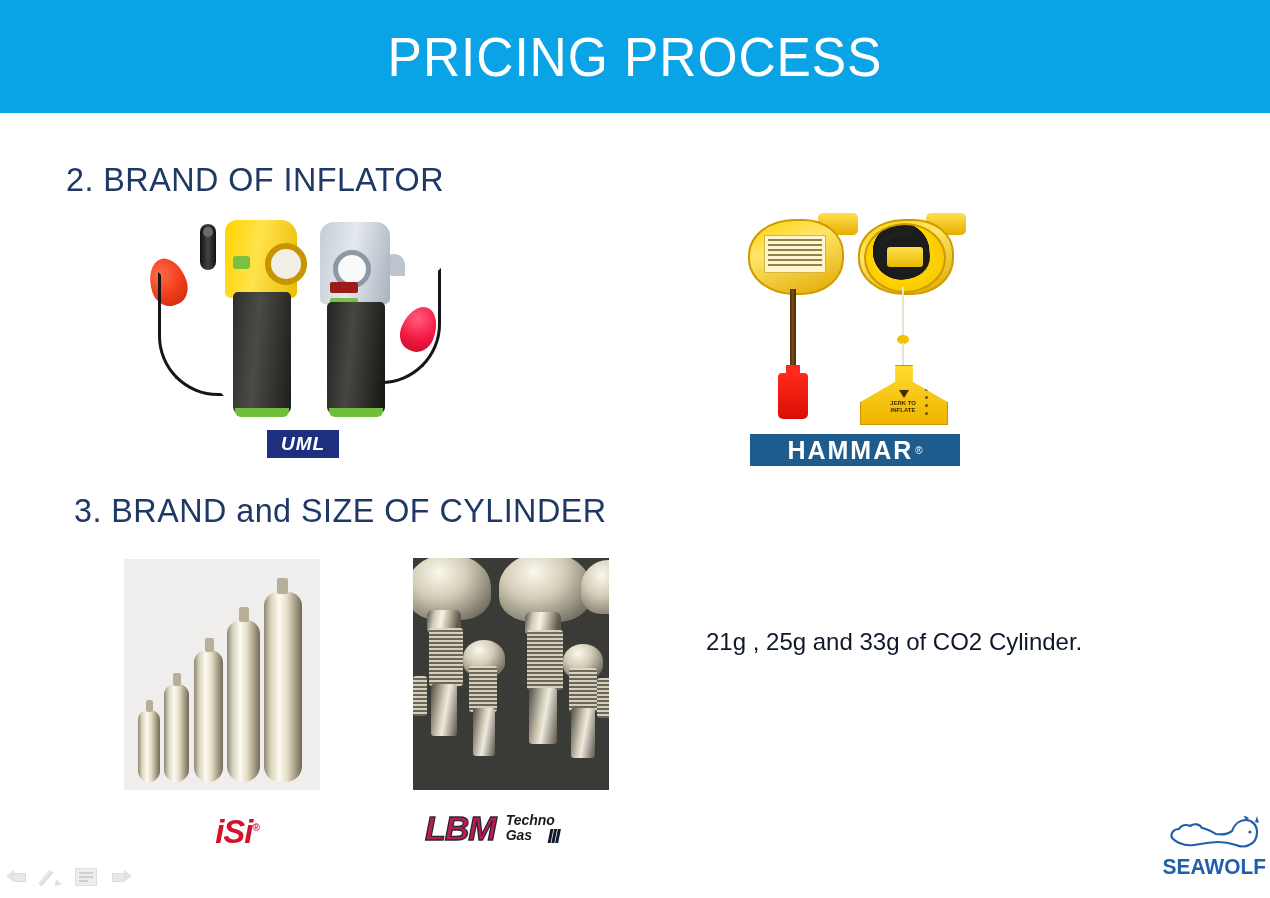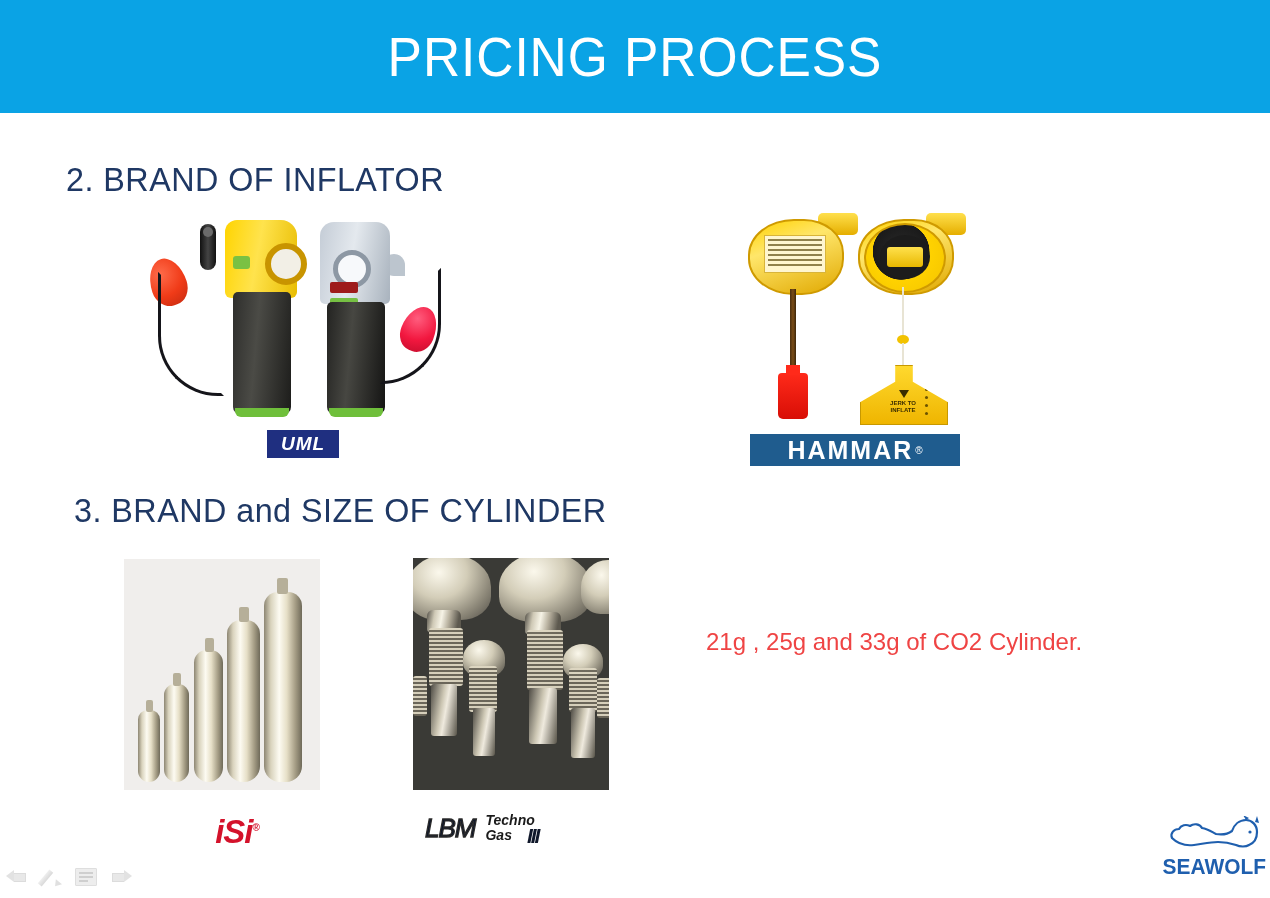--- a/index.html
+++ b/index.html
@@ -271,40 +271,40 @@
     color:#d4122b;font-weight:700;font-style:italic;font-size:33px;
     letter-spacing:-1px;line-height:36px;text-align:center;
   }
   .logo-isi .sup{font-size:10px;vertical-align:super;font-style:normal;}
 
   .logo-lbm{
     position:absolute;left:425px;top:808px;width:190px;height:40px;
     display:flex;align-items:center;
   }
   .lbm-mark{
-    color:#0f172a;font-weight:400;font-style:italic;font-size:26px;
+    color:#be185d;font-weight:700;font-style:italic;font-size:34px;
     letter-spacing:-1px;
     -webkit-text-stroke:1.3px #2a2a2a;
     line-height:32px;
   }
   .lbm-right{margin-left:10px;line-height:15px;}
   .lbm-techno,.lbm-gas{
     color:#1a1a1a;font-weight:700;font-style:italic;font-size:14px;letter-spacing:0px;
   }
   .lbm-gas-row{display:flex;align-items:flex-start;}
   .lbm-bars{
     margin-left:15px;color:#0f172a;font-weight:700;font-style:italic;font-size:21px;
     letter-spacing:-2px;line-height:16px;
   }
   .lbm-techno-row{display:flex;align-items:center;}
 
   
   .body-note{
     position:absolute;left:706px;top:628px;
-    color:#ef4444;font-size:24px;font-weight:400;white-space:nowrap;text-align:right;
+    color:#0f172a;font-size:24px;font-weight:400;white-space:nowrap;text-align:right;
   }
 
   
   .seawolf{
     position:absolute;left:1160px;top:816px;width:104px;height:62px;
   }
   .seawolf-text{
     position:absolute;left:0;top:38px;width:104px;
     color:#1f5fae;font-weight:700;font-size:22px;letter-spacing:0px;
     text-align:center;transform:scaleX(0.95);

